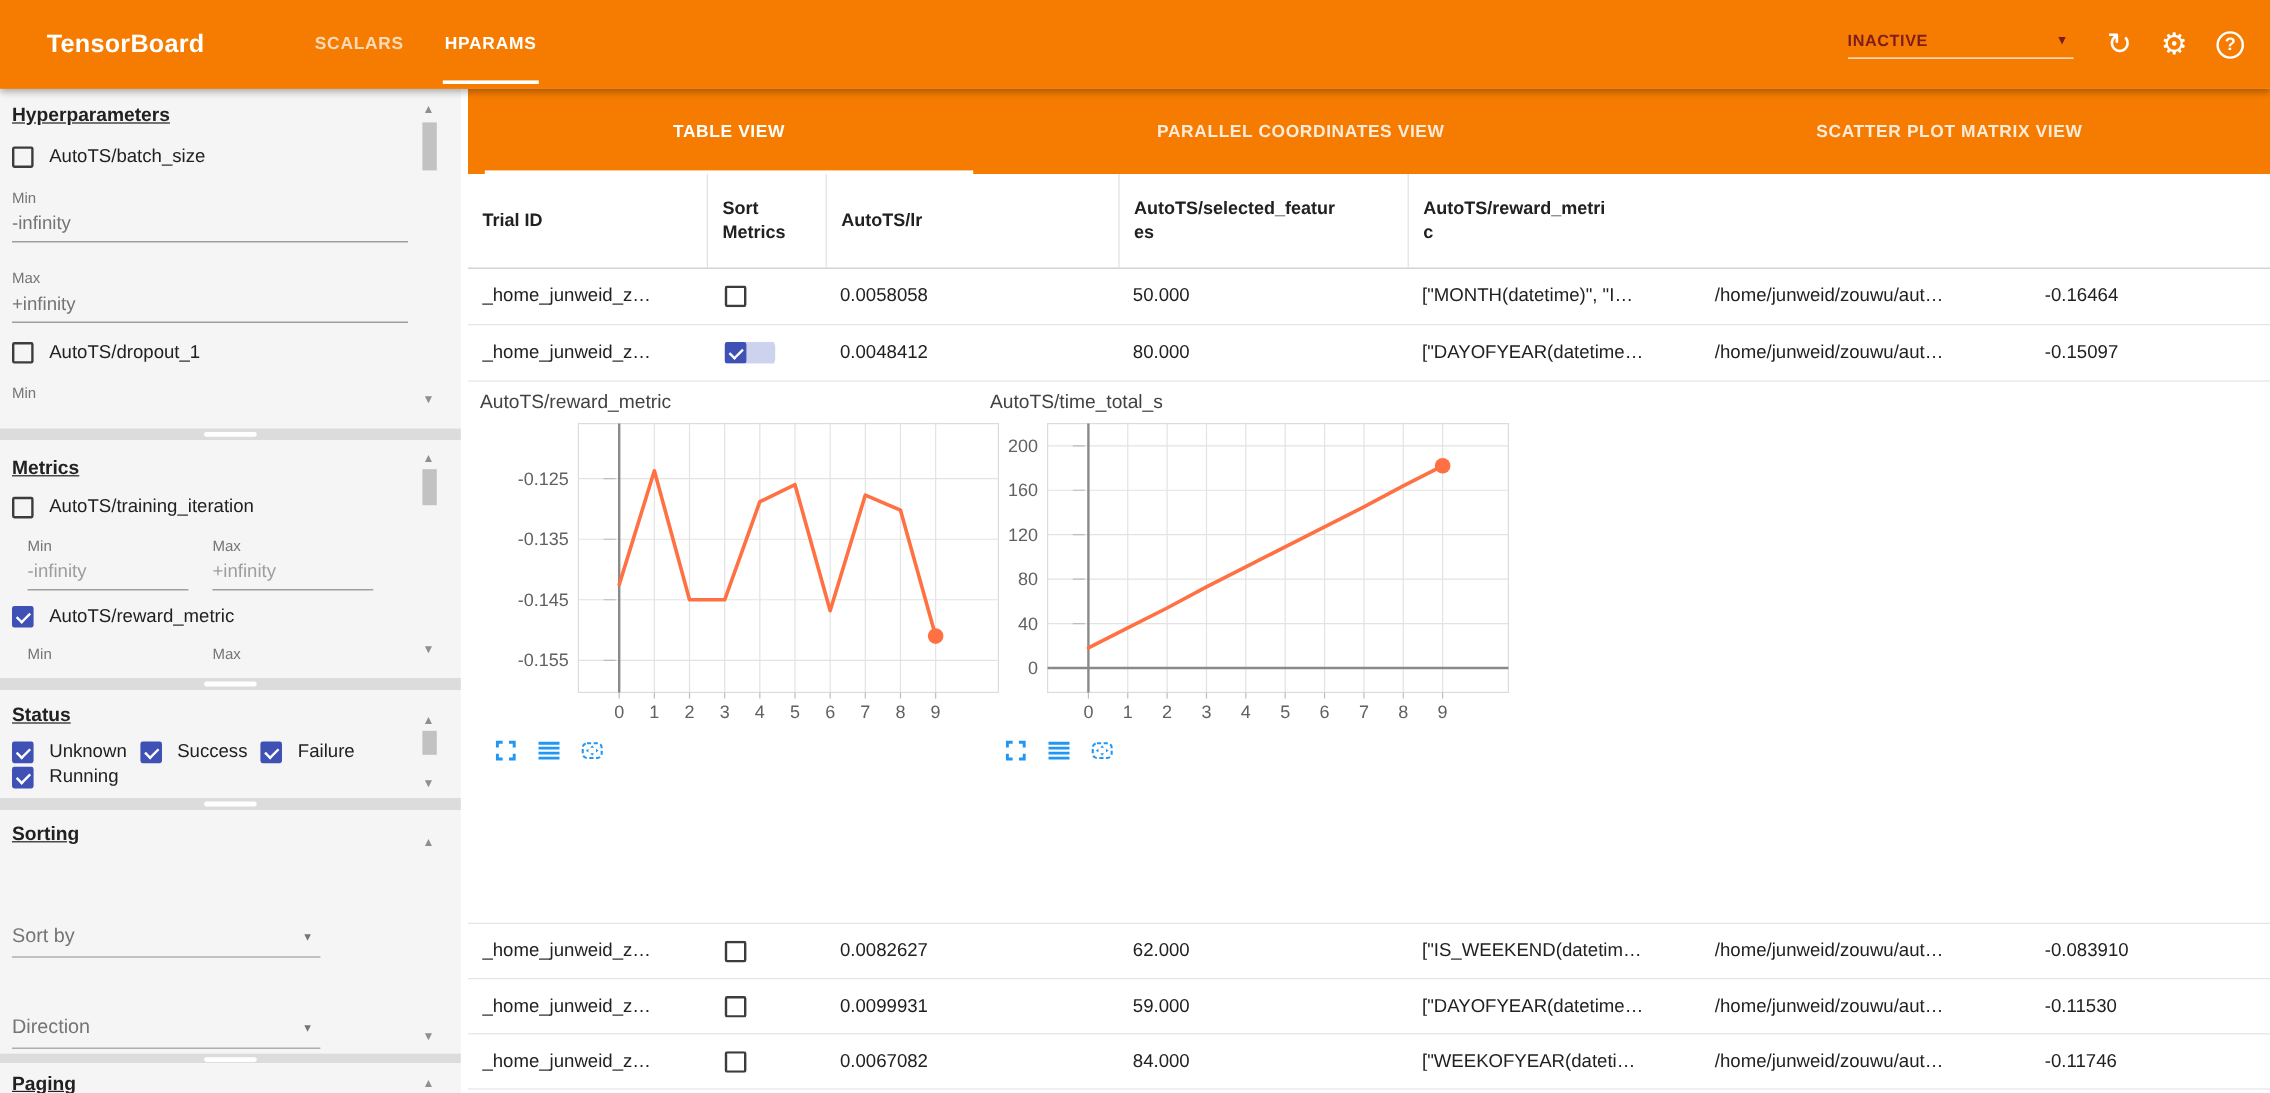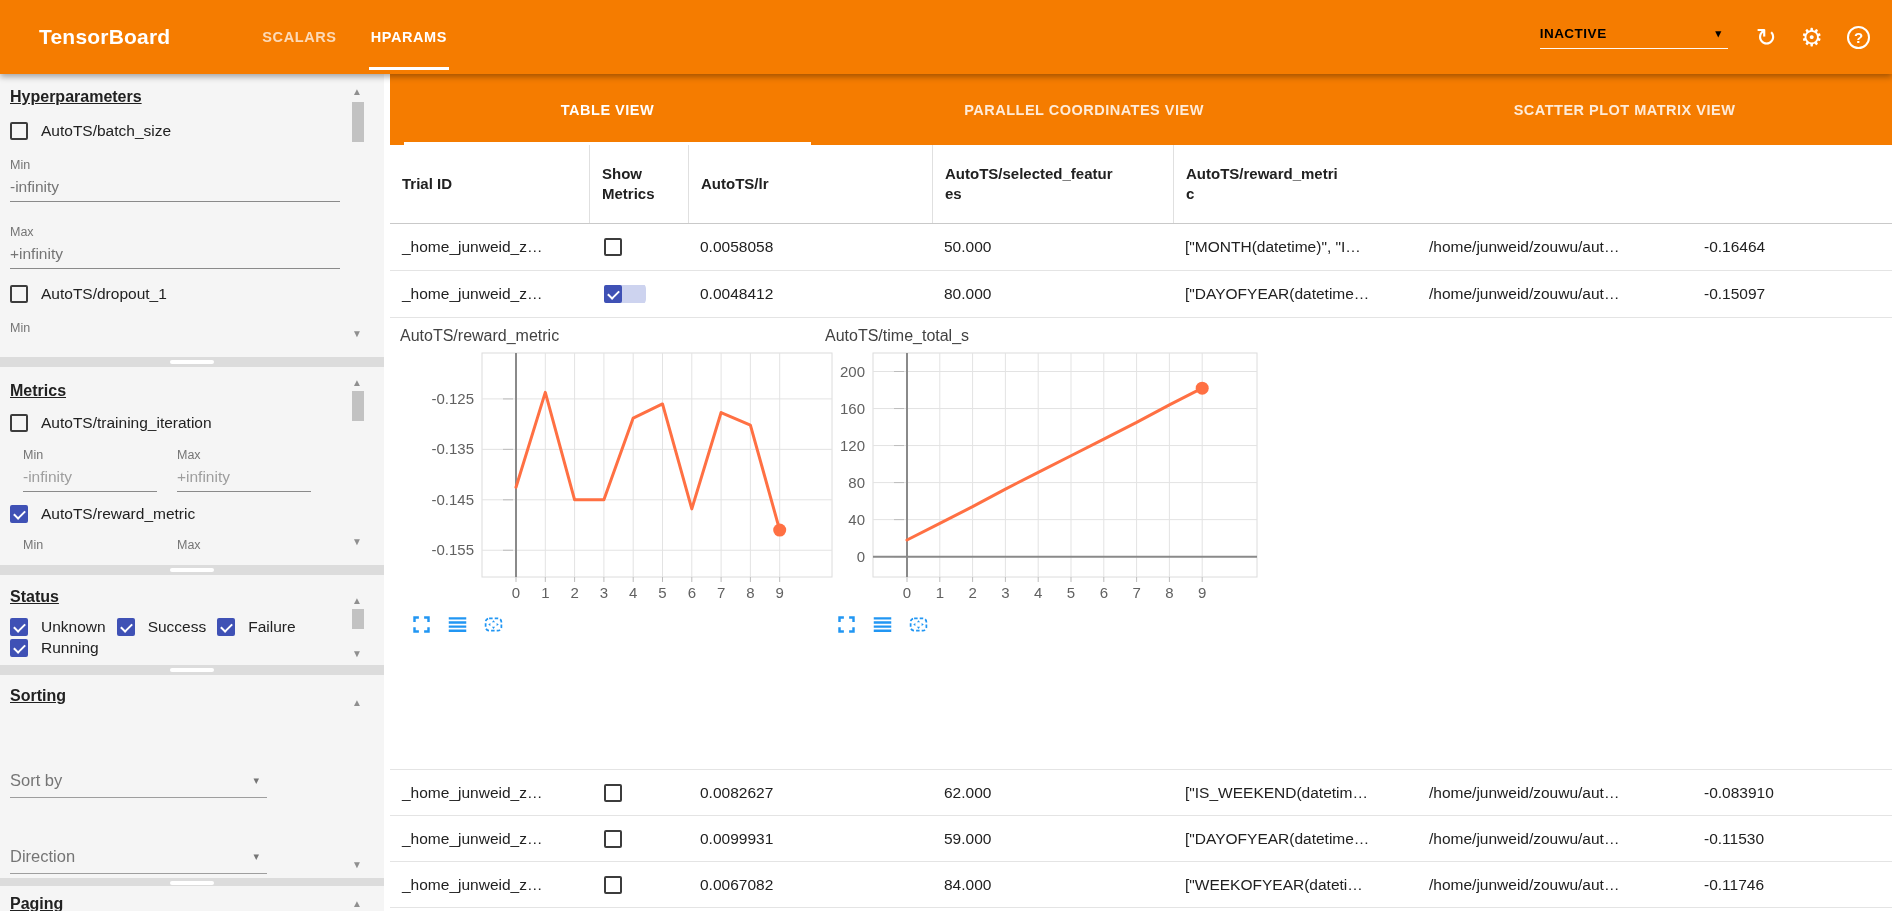--- a/index.html
+++ b/index.html
@@ -7,21 +7,21 @@
   .screen{position:relative;width:1892px;height:911px;overflow:hidden;background:#fff;}
 
   
   .toolbar{position:absolute;left:0;top:0;width:100%;height:74px;background:#f57c00;display:flex;align-items:center;z-index:10;box-shadow:0 3px 6px rgba(0,0,0,.32);}
   .tb-title{margin-left:39px;color:#fff;font-size:21px;font-weight:bold;letter-spacing:.2px;}
   .nav-tabs{display:flex;margin-left:75px;height:74px;}
   .nav-tab{position:relative;display:flex;align-items:center;padding:0 17px;color:rgba(255,255,255,.72);font-size:14.5px;font-weight:bold;letter-spacing:.6px;cursor:pointer;}
   .nav-tab.active{color:#fff;}
   .nav-tab.active::after{content:'';position:absolute;left:15px;right:15px;bottom:4px;height:3px;background:#fff;}
   .tb-right{margin-left:auto;display:flex;align-items:center;margin-right:10px;}
-  .run-select{width:188px;display:flex;align-items:center;justify-content:space-between;border-bottom:1px solid rgba(255,255,255,.95);padding-bottom:7px;color:#000000;font-size:13.5px;font-weight:bold;letter-spacing:.5px;margin-right:16px;cursor:pointer;}
+  .run-select{width:188px;display:flex;align-items:center;justify-content:space-between;border-bottom:1px solid rgba(255,255,255,.95);padding-bottom:7px;color:#7f1d1d;font-size:13.5px;font-weight:bold;letter-spacing:.5px;margin-right:16px;cursor:pointer;}
   .run-caret{font-size:11px;margin-right:6px;}
   .tb-icon{color:#fff;font-size:25px;line-height:1;margin:0 12px;cursor:pointer;}
   .help-icon{width:23px;height:23px;border:2px solid #fff;border-radius:50%;display:flex;align-items:center;justify-content:center;font-size:15px;font-weight:bold;box-sizing:border-box;}
 
   
   .sidebar{position:absolute;left:0;top:74px;width:384px;height:837px;}
   .section{position:absolute;left:0;width:384px;background:#f5f5f5;overflow:hidden;}
   .sec-pad{padding:0 0 0 10px;}
   .sec-heading{font-size:16px;font-weight:bold;color:#212121;text-decoration:underline;}
   .sdivider{position:absolute;left:0;width:384px;height:10px;background:#dcdcdc;cursor:row-resize;}
@@ -254,21 +254,21 @@
           <span>SCATTER PLOT MATRIX VIEW</span>
         </div>
       <div class="inkbar"></div>
     </div>
 
     <div class="tgrid thead">
       <div class="thcell">
           <span>Trial ID</span>
         </div>
       <div class="thcell">
-          <span>Show Metrics</span>
+          <span>Sort Metrics</span>
         </div>
       <div class="thcell">
           <span>AutoTS/lr</span>
         </div>
       <div class="thcell wrap5">
           <span>AutoTS/selected_features</span>
         </div>
       <div class="thcell wrap7">
           <span>AutoTS/reward_metric</span>
         </div>

